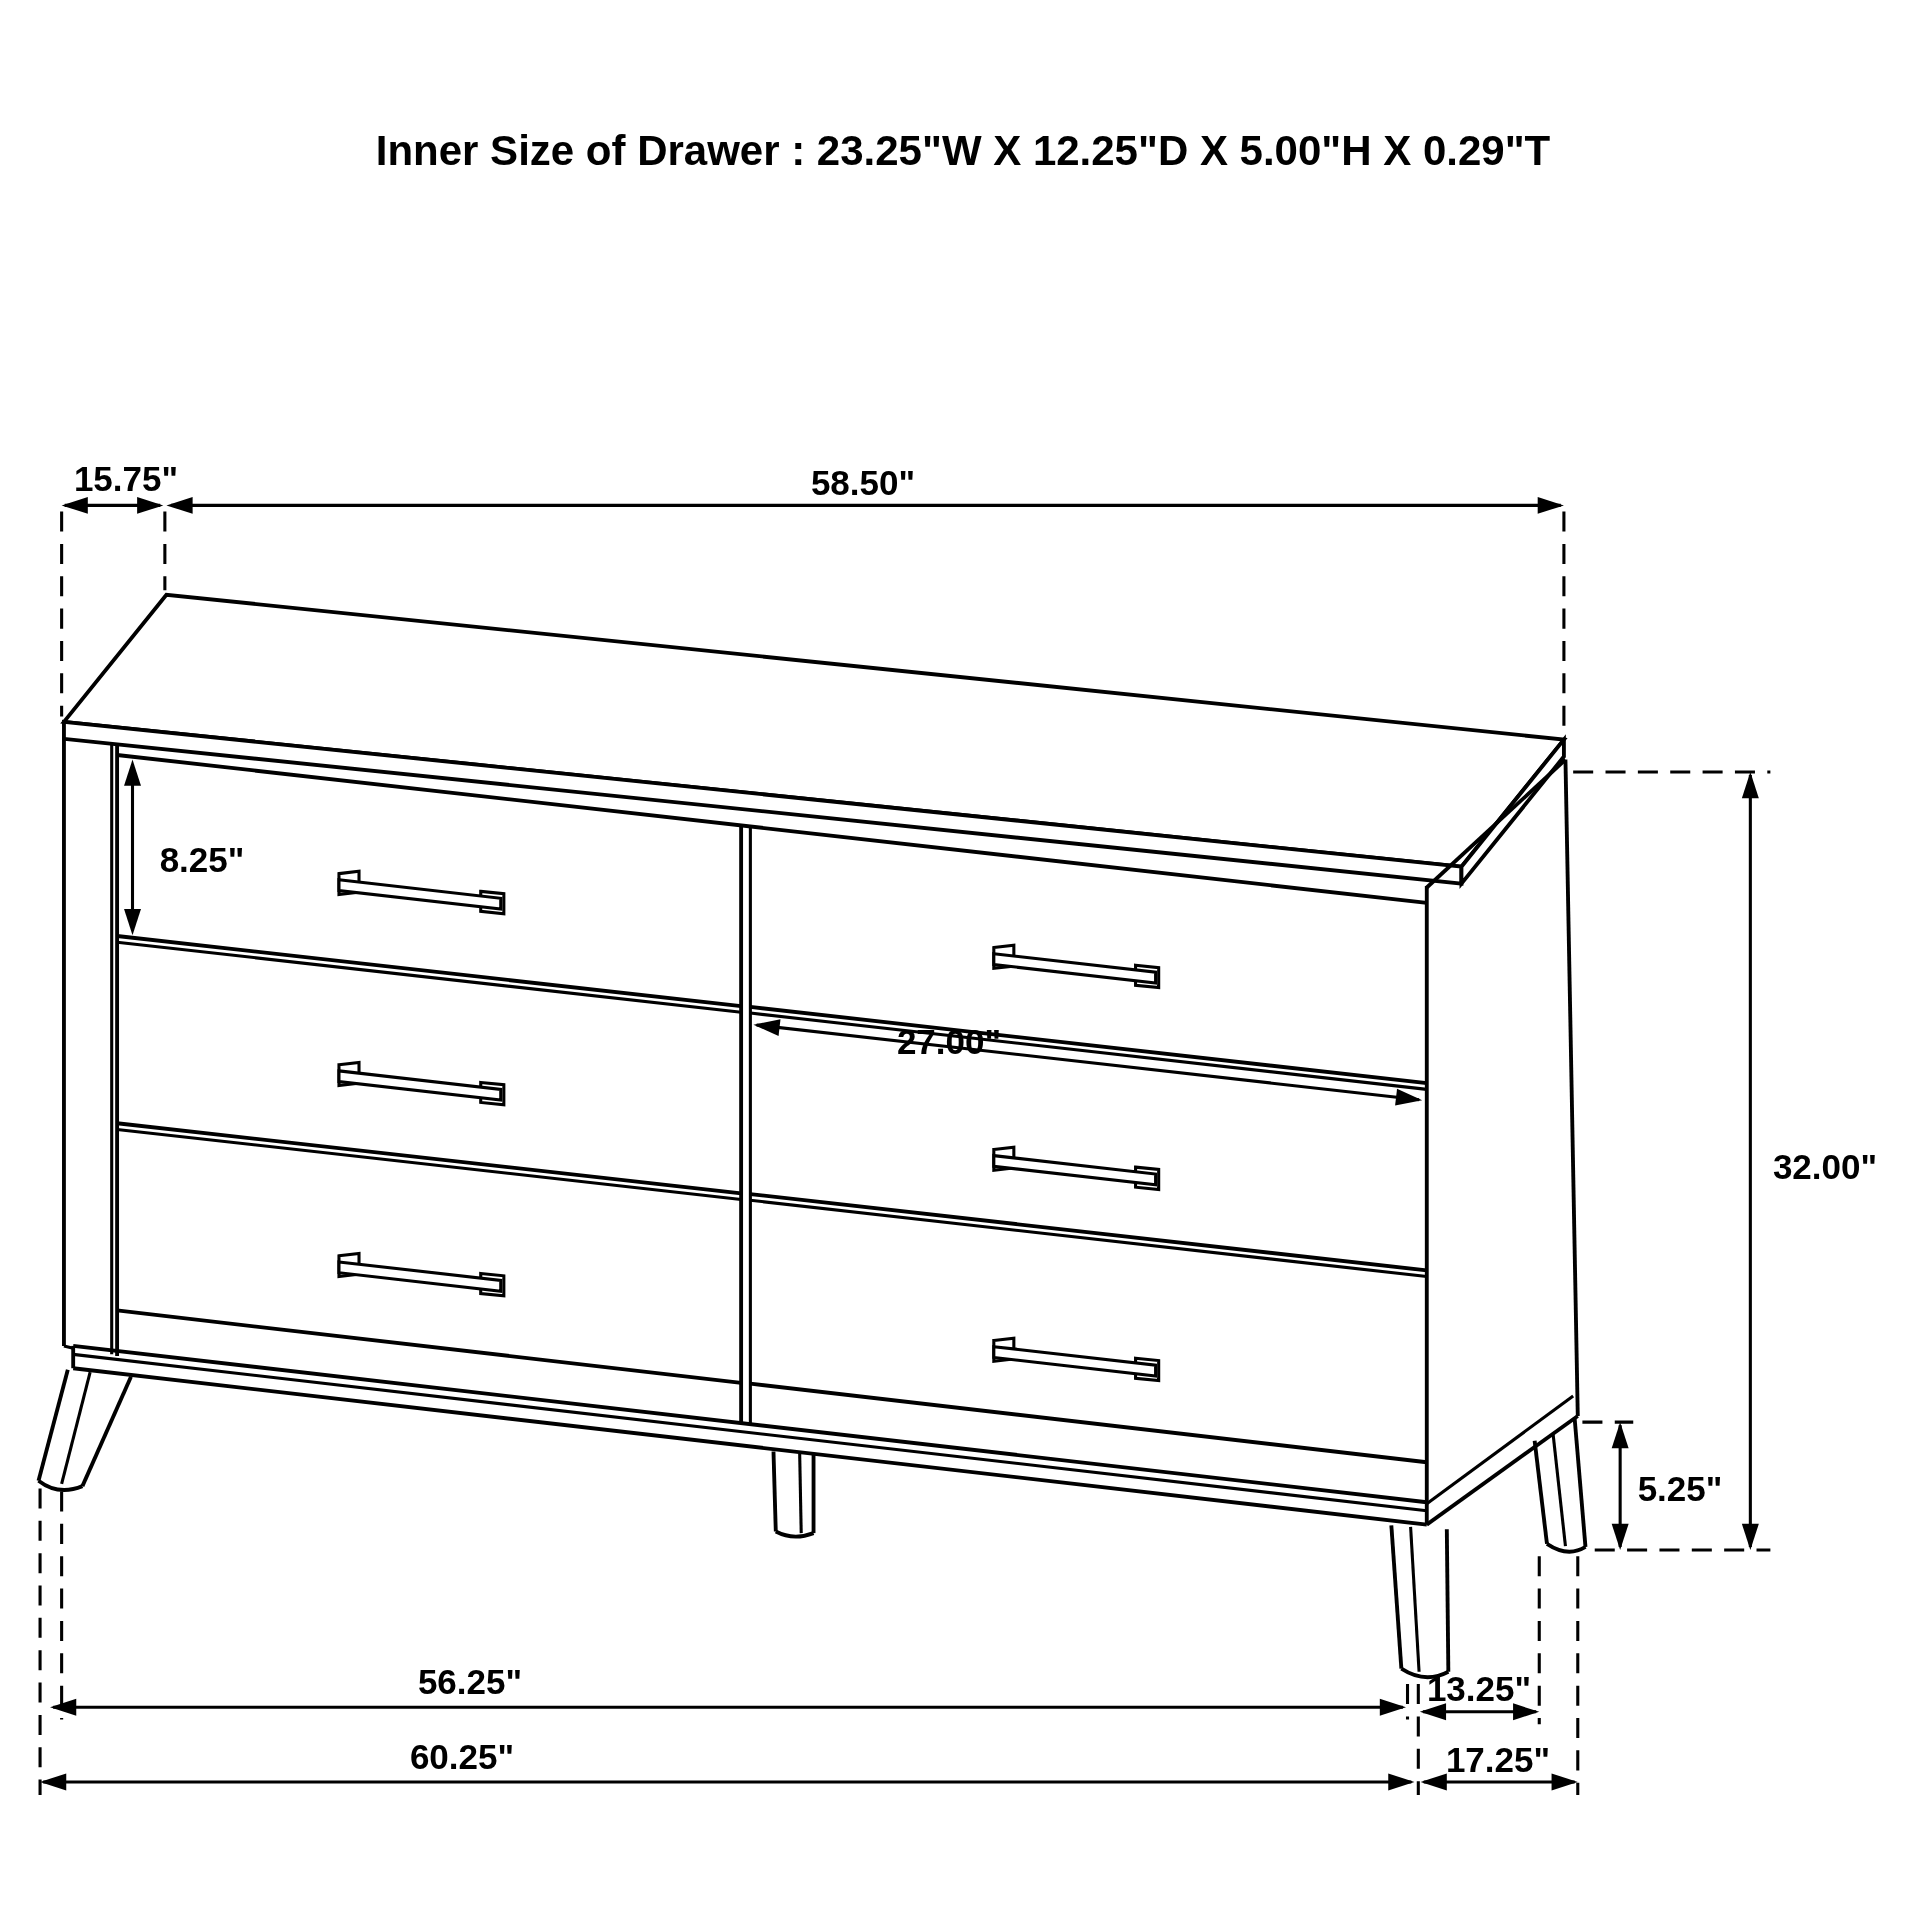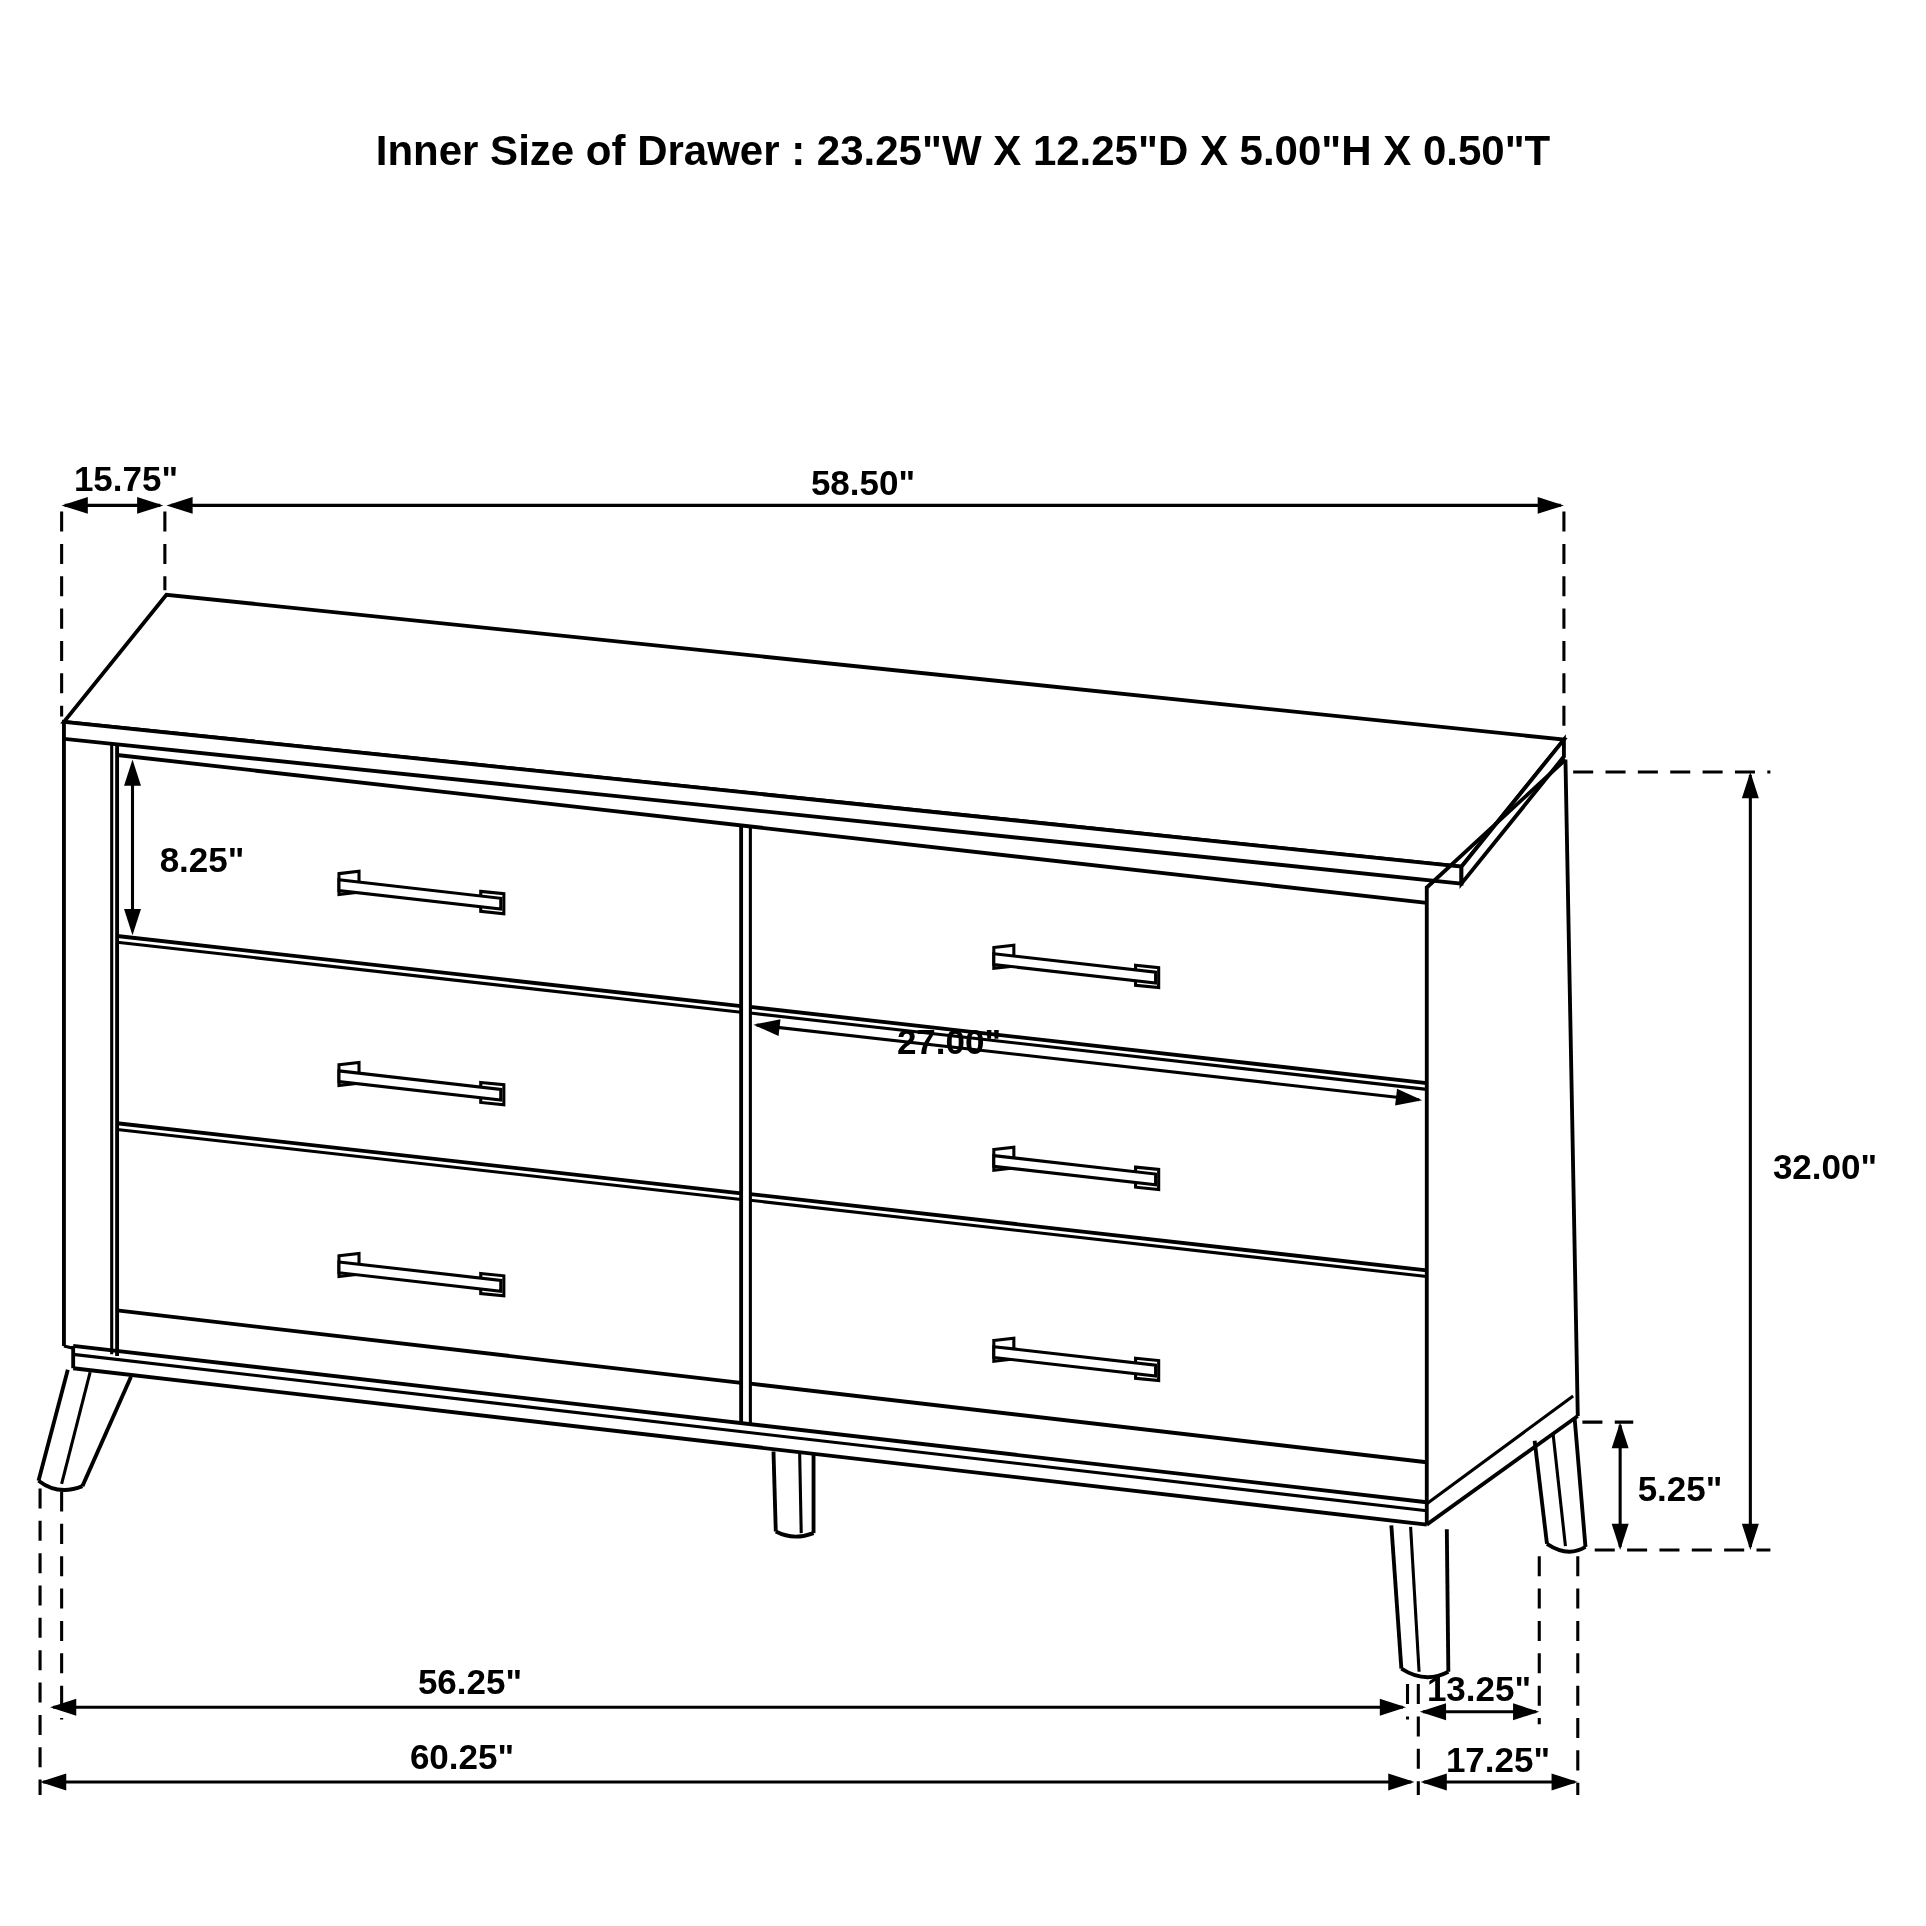--- a/index.html
+++ b/index.html
@@ -195,21 +195,21 @@
       <polygon class="arrow" points="1843,2222 1877,2211 1877,2233"></polygon>
       <polygon class="arrow" points="1998,2222 1964,2211 1964,2233"></polygon>
     </g>
     <g>
       <line class="dim" x1="1848" y1="2313" x2="2044" y2="2313"></line>
       <polygon class="arrow" points="1844,2313 1878,2302 1878,2324"></polygon>
       <polygon class="arrow" points="2048,2313 2014,2302 2014,2324"></polygon>
     </g>
   </svg>
 
-  <div class="page-title">Inner Size of Drawer : 23.25"W X 12.25"D X 5.00"H X 0.50"T</div>
+  <div class="page-title">Inner Size of Drawer : 23.25"W X 12.25"D X 5.00"H X 0.29"T</div>
 
   <div class="dim-label" style="left:126px;top:479px;">15.75"</div>
   <div class="dim-label" style="left:863px;top:483px;">58.50"</div>
   <div class="dim-label" style="left:202px;top:860px;">8.25"</div>
   <div class="dim-label" style="left:949px;top:1042px;">27.00"</div>
   <div class="dim-label" style="left:1825px;top:1167px;">32.00"</div>
   <div class="dim-label" style="left:1680px;top:1489px;">5.25"</div>
   <div class="dim-label" style="left:470px;top:1682px;">56.25"</div>
   <div class="dim-label" style="left:462px;top:1757px;">60.25"</div>
   <div class="dim-label" style="left:1479px;top:1689px;">13.25"</div>

